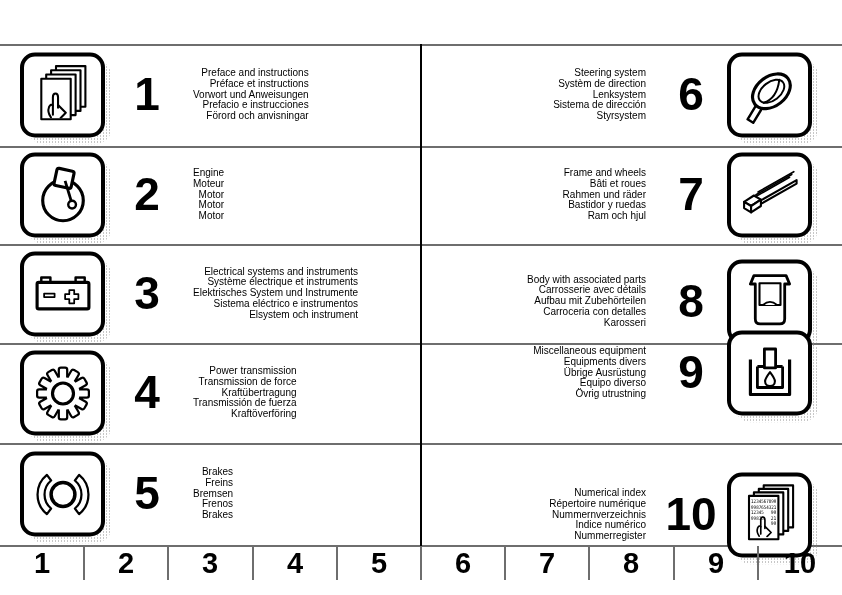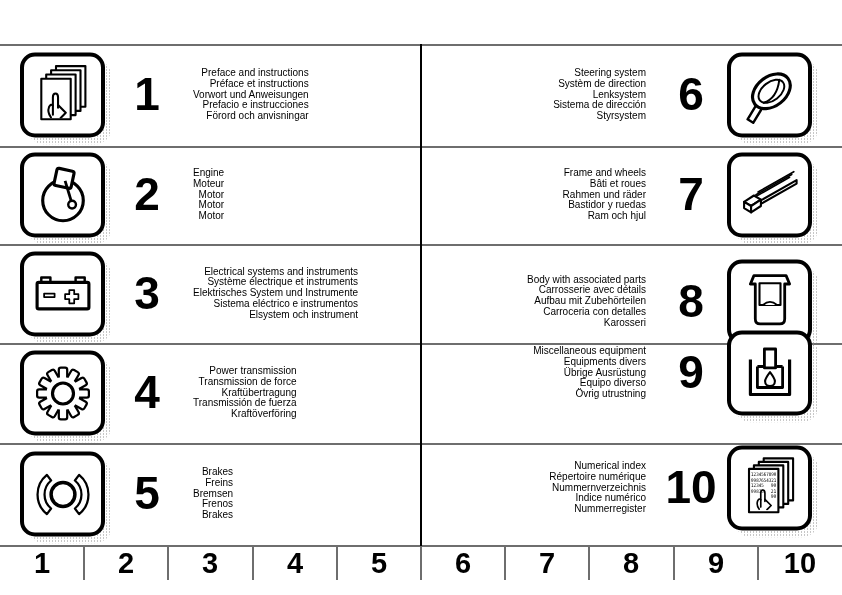--- a/index.html
+++ b/index.html
@@ -275,21 +275,21 @@
             <line x1="32" y1="40" x2="68" y2="40" stroke-width="4"></line>
             <rect x="42" y="15" width="16" height="27" stroke-width="4" fill="#fff"></rect>
             <path d="M22 30 L22 80 L78 80 L78 30" stroke-width="4.5" fill="none"></path>
             <path d="M50 48 C54.5 54 57 57.5 57 61 A7 7 0 0 1 43 61 C43 57.5 45.5 54 50 48 Z" stroke-width="3" fill="#fff"></path>
           </g>
         </svg>
       </div>
     </div>
   </div>
 
-  <div class="row right" style="top:443px;height:90px">
+  <div class="row right" style="top:470px;height:90px">
     <div class="labels">
         <div>Numerical index</div>
         <div>Répertoire numérique</div>
         <div>Nummernverzeichnis</div>
         <div>Indice numérico</div>
         <div>Nummerregister</div>
       </div>
     <div class="big-num">10</div>
     <div class="iconwrap">
       <div class="icon-box">

